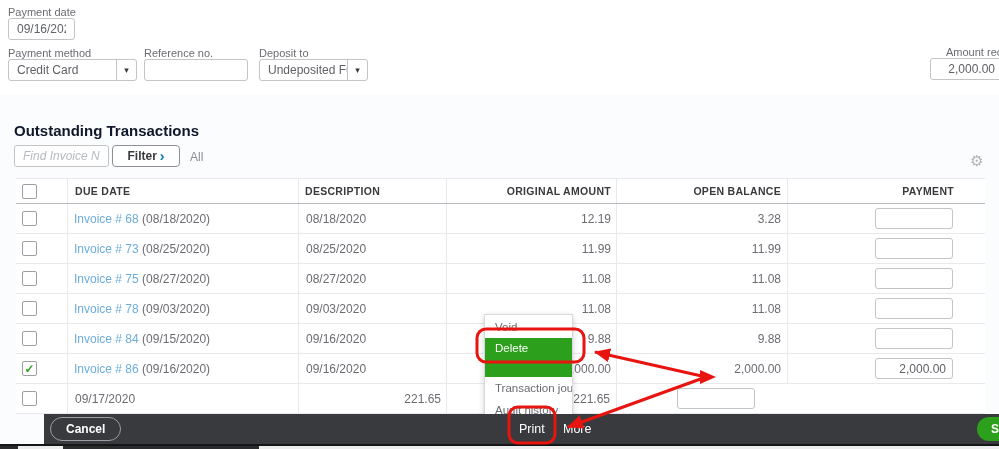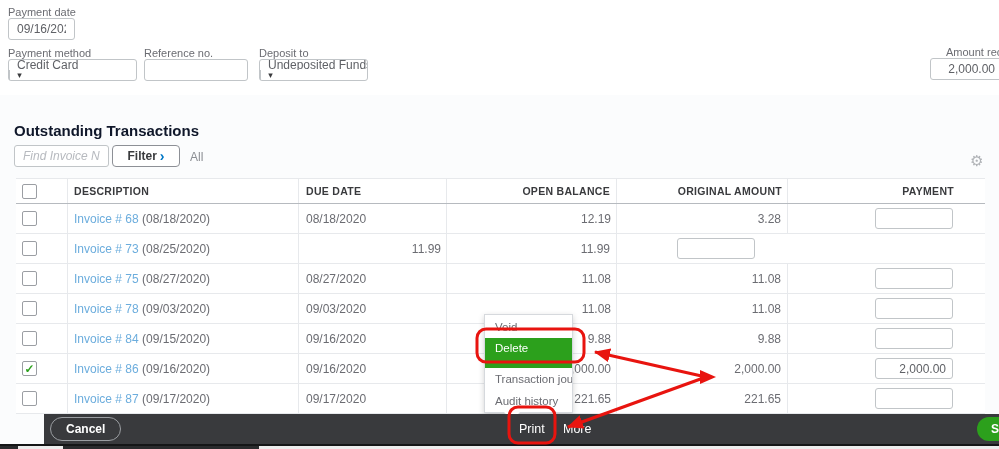--- a/index.html
+++ b/index.html
@@ -12,21 +12,21 @@
   }
   .lbl { position: absolute; font-size: 11px; color: #6b6c72; white-space: nowrap; }
   .inp {
     position: absolute; border: 1px solid #c1c5c8; border-radius: 3px;
     background: #fff; font-family: "Liberation Sans", sans-serif;
     font-size: 12px; color: #5f6166; padding: 0 8px; height: 22px; outline: none;
   }
   .inp::placeholder { font-style: italic; color: #b7babf; }
   .combo {
     position: absolute; height: 22px; border: 1px solid #c1c5c8; border-radius: 3px;
-    background: #fff; display: flex; align-items: stretch; font-size: 12px; color: #5f6166; flex-direction: column;
+    background: #fff; display: flex; align-items: stretch; font-size: 12px; color: #5f6166;
   }
   .combo .val { flex: 1; display: flex; align-items: center; padding: 0 8px; white-space: nowrap; overflow: hidden; }
   .combo .arrow-cell {
     width: 20px; border-left: 1px solid #c1c5c8; display: flex;
     align-items: center; justify-content: center; font-size: 9px; color: #393a3d; cursor: pointer;
   }
   .section-bg { position: absolute; left: 0; top: 95px; width: 999px; height: 354px; background: #fbfcfd; }
   .sec-title { position: absolute; left: 14px; top: 122px; font-size: 15px; font-weight: bold; color: #0f172a; }
   .filter-btn {
     position: absolute; left: 112px; top: 145px; width: 68px; height: 22px;
@@ -62,21 +62,21 @@
     width: 78px; height: 21px; border: 1px solid #c1c5c8; border-radius: 3px;
     font-family: "Liberation Sans", sans-serif; font-size: 12px; color: #5f6166;
     text-align: right; padding: 0 6px; outline: none; background: #fff;
   }
 
   
   .menu {
     position: absolute; left: 484px; top: 314px; width: 89px; background: #fff;
     border: 1px solid #d6d9dd; box-shadow: 0 2px 6px rgba(0,0,0,.18); z-index: 5;
   }
-  .menu-item { font-size: 11.5px; color: #6b6c72; padding: 4px 10px; height: 30px; cursor: pointer; white-space: nowrap; overflow: hidden; }
+  .menu-item { font-size: 11.5px; color: #6b6c72; padding: 4px 10px; height: 39px; cursor: pointer; white-space: nowrap; overflow: hidden; }
   .menu-item:first-child { padding-top: 6px; height: 23px; }
   .menu-item.hl { background: #2ca01c; color: #fff; }
   .menu-item:nth-child(3), .menu-item:nth-child(4) { height: 22px; padding-top: 5px; }
   .menu-caret-outer, .menu-caret-inner {
     position: absolute; width: 0; height: 0;
     border-left: 9px solid transparent; border-right: 9px solid transparent;
   }
   .menu-caret-outer { border-top: 9px solid #d6d9dd; left: 18px; bottom: -9px; }
   .menu-caret-inner { border-top: 9px solid #ffffff; left: 18px; bottom: -8px; }
 
@@ -137,24 +137,24 @@
   <span class="chev">›</span>
 </div>
 <div class="all-lbl">All</div>
 <div class="gear">⚙</div>
 
 <div class="tbl">
   <div class="thead">
     <div class="cell">
         <span class="cb"></span>
       </div>
+    <div class="cell c-due">DUE DATE</div>
     <div class="cell c-desc">DESCRIPTION</div>
-    <div class="cell c-due">DUE DATE</div>
+    <div class="cell c-orig">ORIGINAL AMOUNT</div>
     <div class="cell c-open">OPEN BALANCE</div>
-    <div class="cell c-orig">ORIGINAL AMOUNT</div>
     <div class="cell c-pay" style="padding-right:31px;padding-left:48px;">PAYMENT</div>
   </div>
   <div id="table-body">
   <div class="trow">
     <div class="cell">
           <span class="cb row-cb"></span>
         </div>
     <div class="cell c-desc">
       <span class="inv-link">Invoice # 68</span>
           <span class="inv-suffix"> (08/18/2020)</span>
@@ -168,20 +168,21 @@
   </div>
 
   <div class="trow">
     <div class="cell">
           <span class="cb row-cb"></span>
         </div>
     <div class="cell c-desc">
       <span class="inv-link">Invoice # 73</span>
           <span class="inv-suffix"> (08/25/2020)</span>
     </div>
+    <div class="cell c-due">08/25/2020</div>
     <div class="cell c-orig">11.99</div>
     <div class="cell c-open">11.99</div>
     <div class="cell c-pay">
           <input class="pay-inp" style="">
         </div>
   </div>
 
   <div class="trow">
     <div class="cell">
           <span class="cb row-cb"></span>
@@ -243,24 +244,20 @@
     <div class="cell c-open">2,000.00</div>
     <div class="cell c-pay">
           <input class="pay-inp" value="2,000.00" style="">
         </div>
   </div>
 
   <div class="trow">
     <div class="cell">
           <span class="cb row-cb"></span>
         </div>
-    <div class="cell c-desc">
-      <span class="inv-link">Invoice # 87</span>
-          <span class="inv-suffix"> (09/17/2020)</span>
-    </div>
     <div class="cell c-due">09/17/2020</div>
     <div class="cell c-orig">221.65</div>
     <div class="cell c-open">221.65</div>
     <div class="cell c-pay">
           <input class="pay-inp" style="">
         </div>
   </div>
 </div>
 </div>
 

